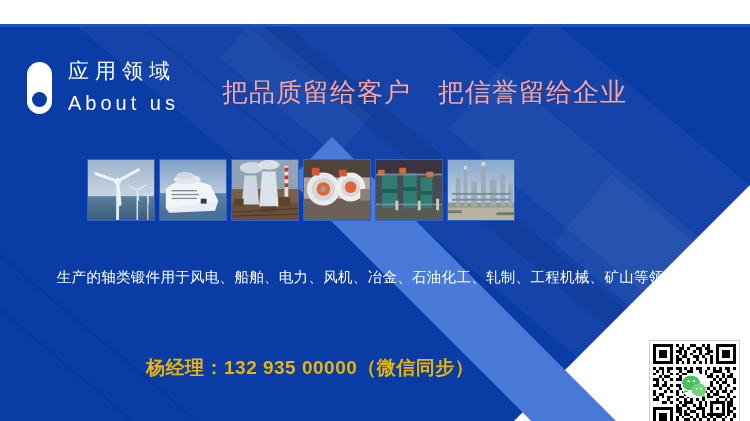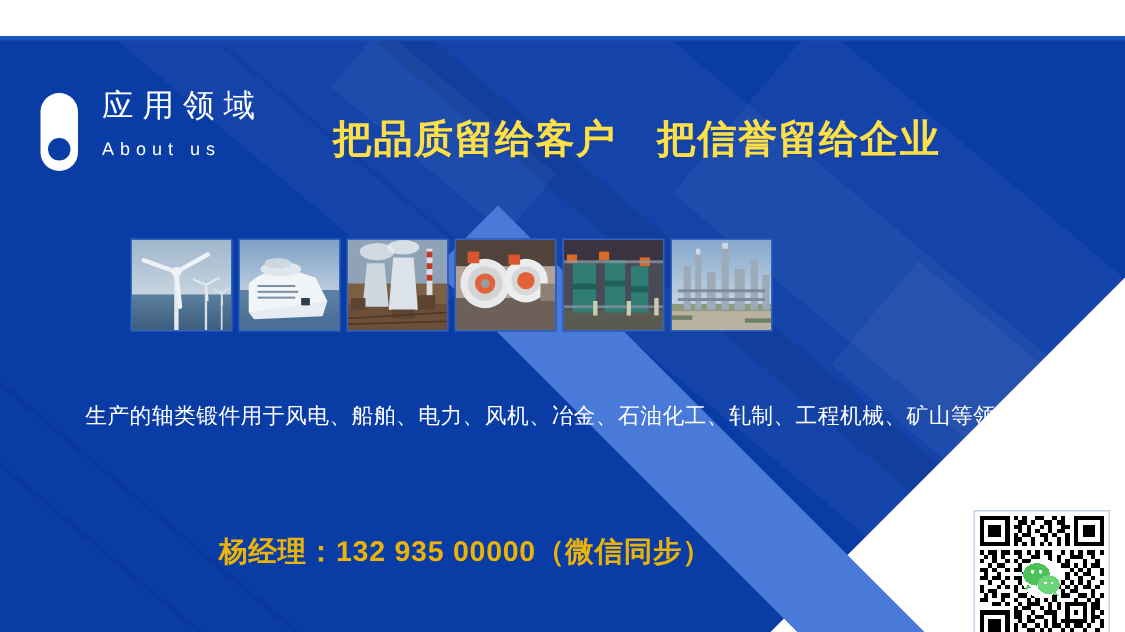--- a/index.html
+++ b/index.html
@@ -83,34 +83,34 @@
     color:#ffffff;
   }
   .title-cn{
     font-size:21px;
     letter-spacing:6px;
     color:#ffffff;
     line-height:1.2;
     font-weight:400;
   }
   .title-en{
-    font-size:12px;
+    font-size:20px;
     letter-spacing:4px;
     color:#ffffff;
     margin-top:9px;
     font-weight:400;
   }
 
   
   .headline{
     position:absolute;
     left:222px;top:51px;
     font-size:26px;
-    font-weight:bold;
-    color:#fde047;
+    font-weight:normal;
+    color:#fca5a5;
     letter-spacing:1px;
     white-space:pre;
     text-shadow:0 1px 0 rgba(0,0,0,0.12);
   }
 
   
   .thumbs{
     position:absolute;
     left:87px;top:135px;
     display:flex;

